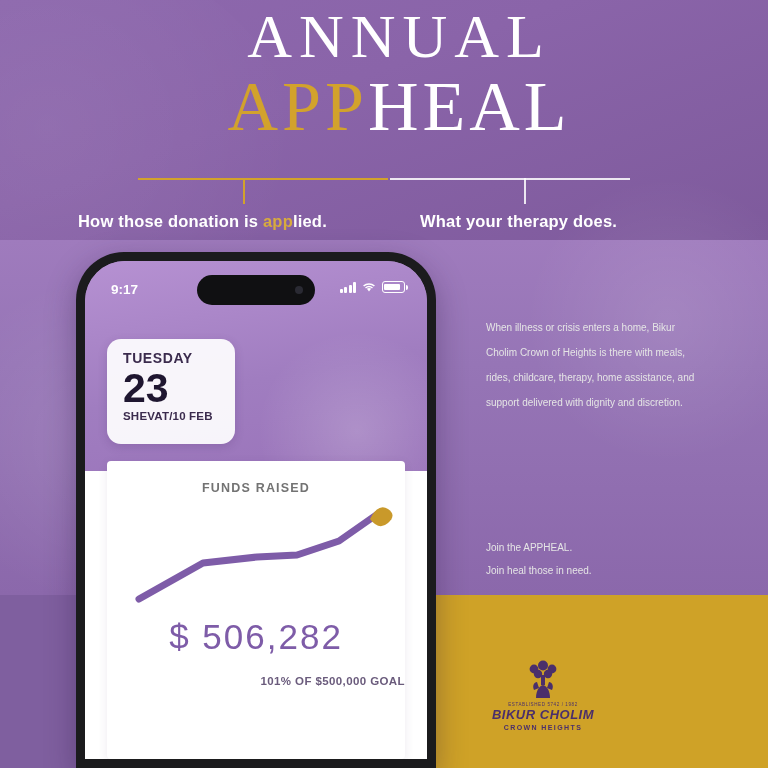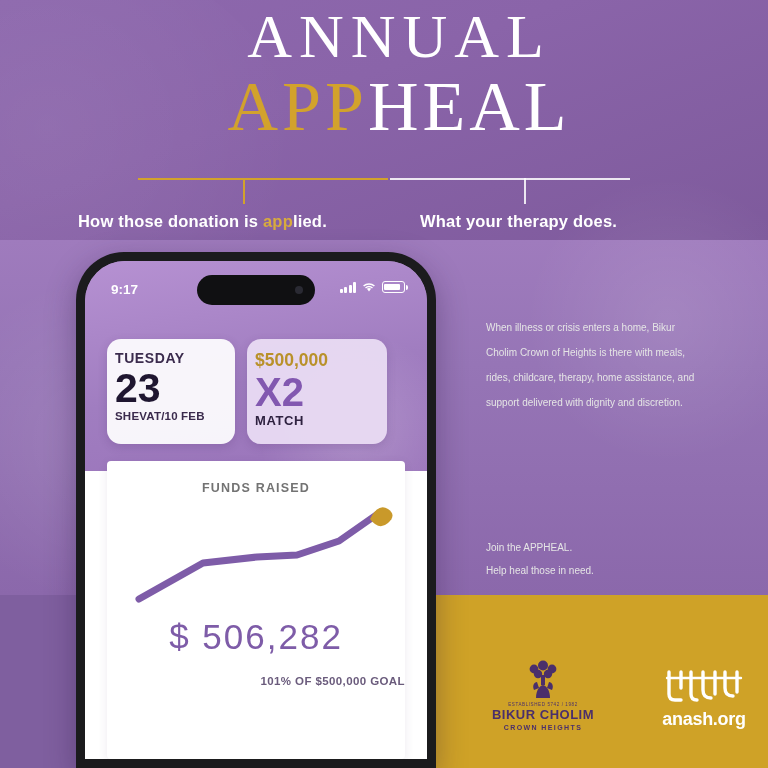--- a/index.html
+++ b/index.html
@@ -137,21 +137,21 @@
   }
 
   
   .cards {
     position: absolute; left: 22px; top: 78px; display: flex; gap: 12px;
   }
   .card {
     width: 128px; height: 105px; border-radius: 14px;
     background: rgba(255,255,255,0.92);
     box-shadow: 0 3px 10px rgba(70,40,100,0.18);
-    padding: 11px 12px 8px 8px;
+    padding: 11px 12px 8px 16px;
     position: relative;
   }
   .card.right { background: rgba(233,219,243,0.95); width: 140px; }
   .c-day { font-size: 14px; font-weight: bold; color: #3b2b4d; letter-spacing: 0.6px; }
   .c-num { font-size: 41px; font-weight: bold; color: #1f1630; line-height: 44px; }
   .c-sub { font-size: 11.5px; font-weight: bold; color: #3b2b4d; letter-spacing: 0.2px; }
   .c-amt { font-size: 17.5px; font-weight: bold; color: #b9912a; }
   .c-x2 { font-size: 40px; font-weight: bold; color: #8258b0; line-height: 42px; }
   .c-match { font-size: 13px; font-weight: bold; color: #2e2140; letter-spacing: 0.6px; }
 
@@ -182,21 +182,21 @@
     position: absolute; left: 486px; top: 315px; width: 210px;
     color: #e5e5e5; font-size: 10px; line-height: 25px;
   }
   .rtext.bold { top: 536px; font-weight: normal; line-height: 23px; }
 
   
   .logo-bikur {
     position: absolute; left: 478px; top: 660px; width: 130px; text-align: center;
     color: #4a2f6b;
   }
-  .bikur-name { font-size: 13px; font-weight: bold; letter-spacing: 0.5px; color: #4a2f6b; }
+  .bikur-name { font-size: 13px; font-weight: bold; letter-spacing: 0.5px; color: #4a2f6b; font-style: italic; }
   .bikur-sub { font-size: 7px; font-weight: bold; letter-spacing: 1.4px; color: #4a2f6b; margin-top: 2px; }
   .bikur-top { font-size: 4.5px; letter-spacing: 0.6px; color: #4a2f6b; }
   .logo-anash {
     position: absolute; left: 650px; top: 664px; width: 108px; text-align: center;
   }
   .anash-word { font-size: 18px; font-weight: bold; color: #ffffff; letter-spacing: -0.3px; }
 </style>
 </head>
 <body>
 
@@ -252,25 +252,20 @@
         </svg>
         <span class="batt"></span>
       </div>
 
       <div class="cards">
         <div class="card">
           <div class="c-day">TUESDAY</div>
           <div class="c-num">23</div>
           <div class="c-sub">SHEVAT/10 FEB</div>
         </div>
-        <div class="card right">
-          <div class="c-amt">$500,000</div>
-          <div class="c-x2">X2</div>
-          <div class="c-match">MATCH</div>
-        </div>
       </div>
 
       <div class="funds">
         <div class="funds-title">FUNDS RAISED</div>
 
         <div class="chart">
           <svg width="298" height="110" viewBox="0 0 298 110">
             <polyline points="32,98 96,62 150,56 190,54 232,40 272,12" fill="none" stroke="#7e5ca8" stroke-width="7" stroke-linecap="round" stroke-linejoin="round"></polyline>
             <path d="M263 18 q8 -16 18 -10 q9 6 0 14 q-9 8 -18 -4 z" fill="#c9992a"></path>
           </svg>
@@ -278,21 +273,21 @@
 
         <div class="amount">$ 506,282</div>
         <div class="goal">101% OF $500,000 GOAL</div>
       </div>
     </div>
   </div>
 
   <div class="rtext">When illness or crisis enters a home, Bikur Cholim Crown of Heights is there with meals, rides, childcare, therapy, home assistance, and support delivered with dignity and discretion.</div>
   <div class="rtext bold">
     <div>Join the APPHEAL.</div>
-    <div>Help heal those in need.</div>
+    <div>Join heal those in need.</div>
   </div>
 
   <div class="logo-bikur">
     <svg width="54" height="40" viewBox="0 0 54 40" style="display:block;margin:0 auto 2px;">
       <g fill="#4a2f6b">
         <circle cx="18" cy="9" r="4.4"></circle>
           <circle cx="27" cy="5.5" r="5"></circle>
           <circle cx="36" cy="9" r="4.4"></circle>
         <circle cx="22" cy="14" r="4.2"></circle>
           <circle cx="32" cy="14" r="4.2"></circle>
@@ -300,29 +295,14 @@
         <path d="M20 38 c0-7 3-12 7-13 c4 1 7 6 7 13 z"></path>
         <path d="M18 30 c-2-4 0-8 3-8 l2 6 z"></path>
         <path d="M36 30 c2-4 0-8 -3-8 l-2 6 z"></path>
       </g>
     </svg>
     <div class="bikur-top">ESTABLISHED  5742 / 1982</div>
     <div class="bikur-name">BIKUR CHOLIM</div>
     <div class="bikur-sub">CROWN HEIGHTS</div>
   </div>
 
-  <div class="logo-anash">
-    <svg width="86" height="44" viewBox="0 0 86 44" style="display:block;margin:0 auto 1px;">
-      <g fill="none" stroke="#ffffff" stroke-width="3.4" stroke-linecap="round">
-        <path d="M8 8 L8 30 Q8 36 14 36 L20 36"></path>
-        <path d="M20 8 L20 24"></path>
-        <path d="M30 8 L30 30 Q30 36 36 36"></path>
-        <path d="M42 8 L42 26 Q42 34 50 34"></path>
-        <path d="M54 8 L54 30"></path>
-        <path d="M64 8 L64 24 Q64 32 72 32"></path>
-        <path d="M76 8 L76 28"></path>
-        <path d="M6 14 L80 14" stroke-width="2.4"></path>
-      </g>
-    </svg>
-    <div class="anash-word">anash.org</div>
-  </div>
 
 </div>
 
 </body></html>

